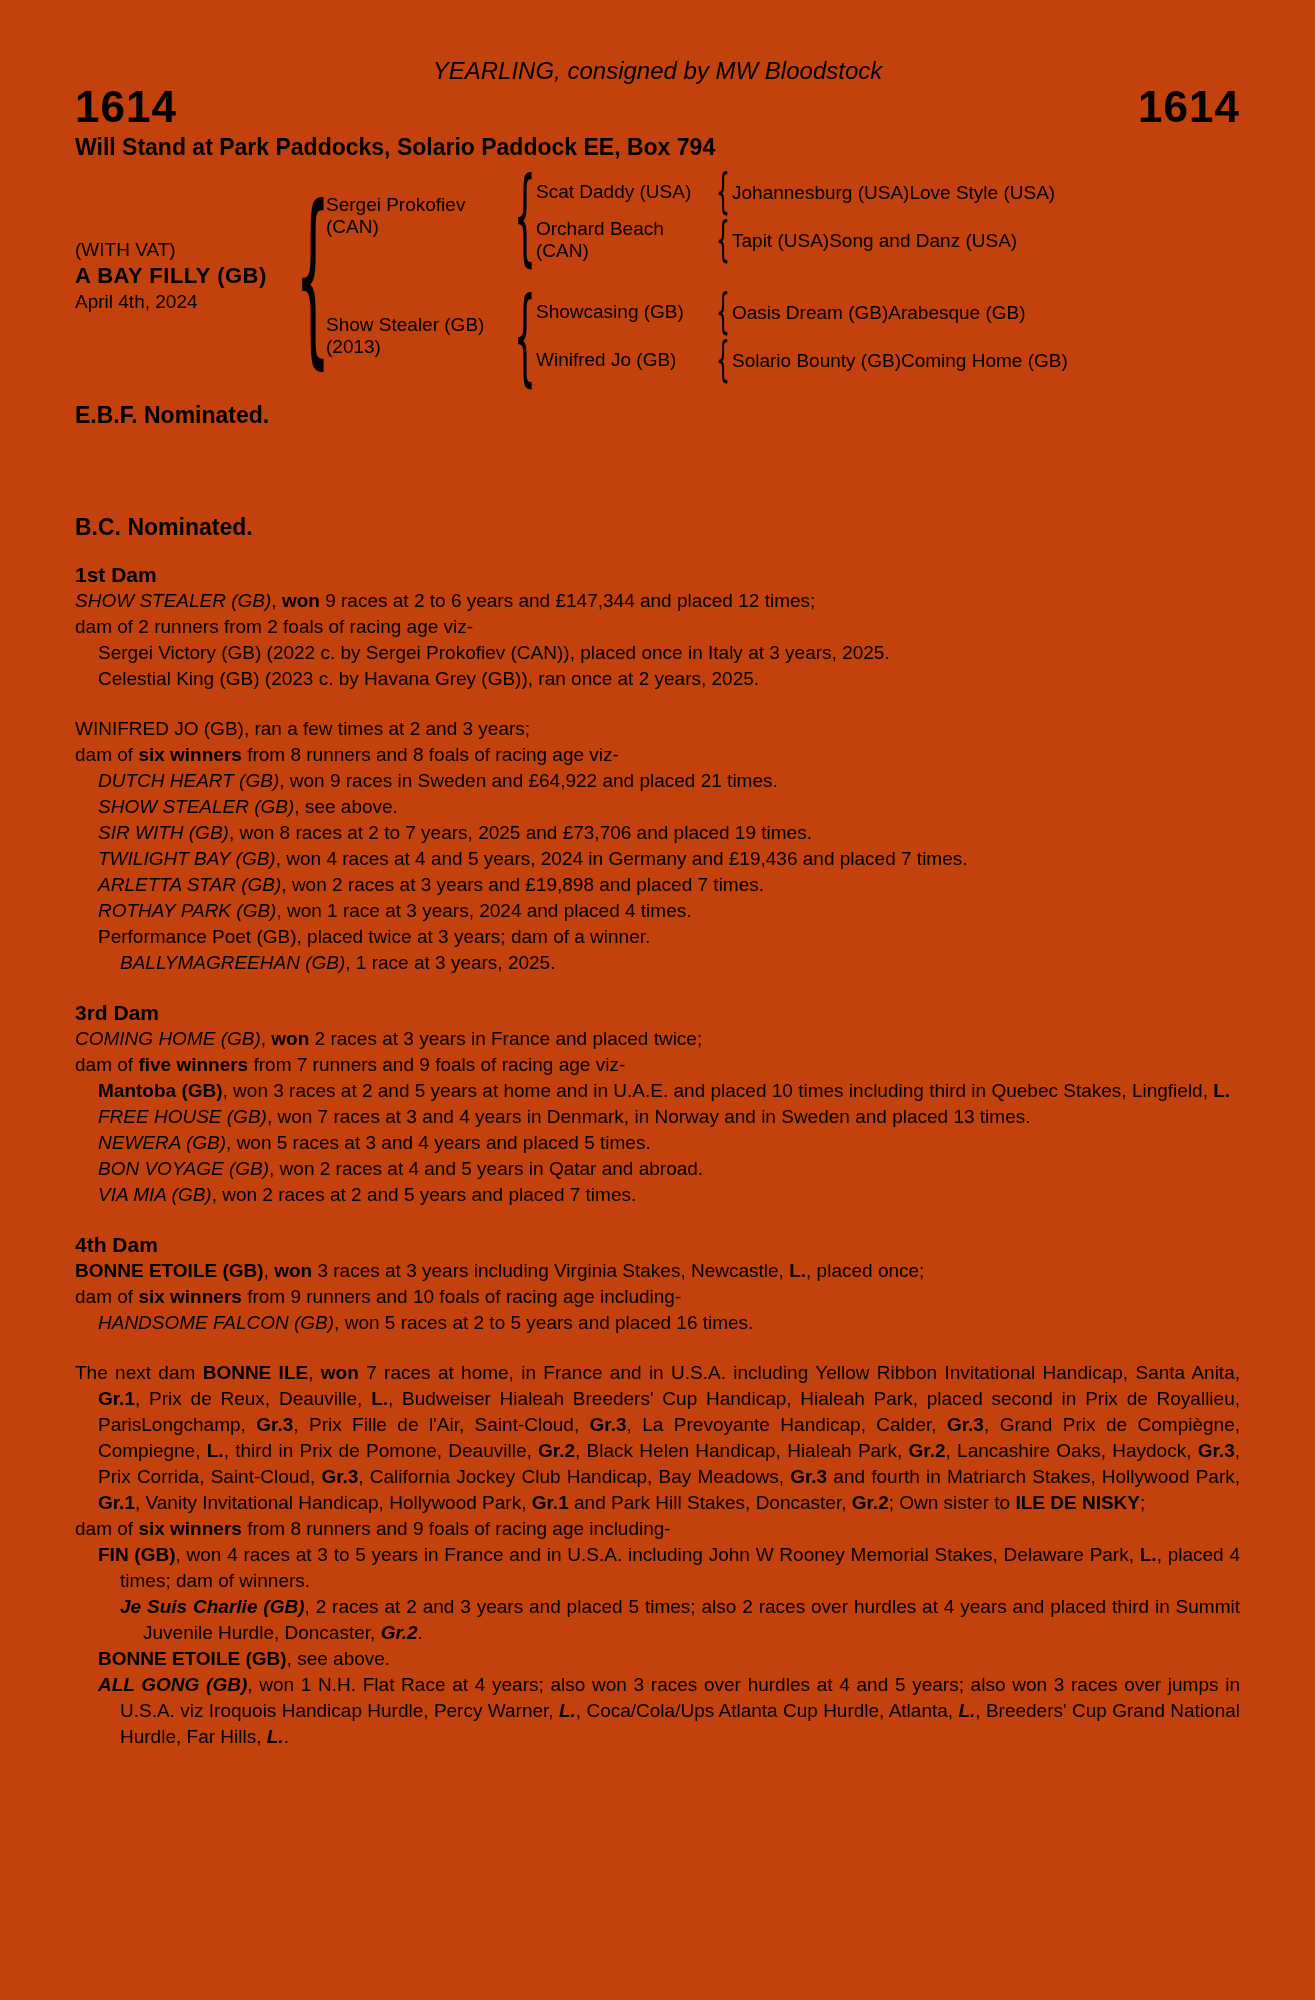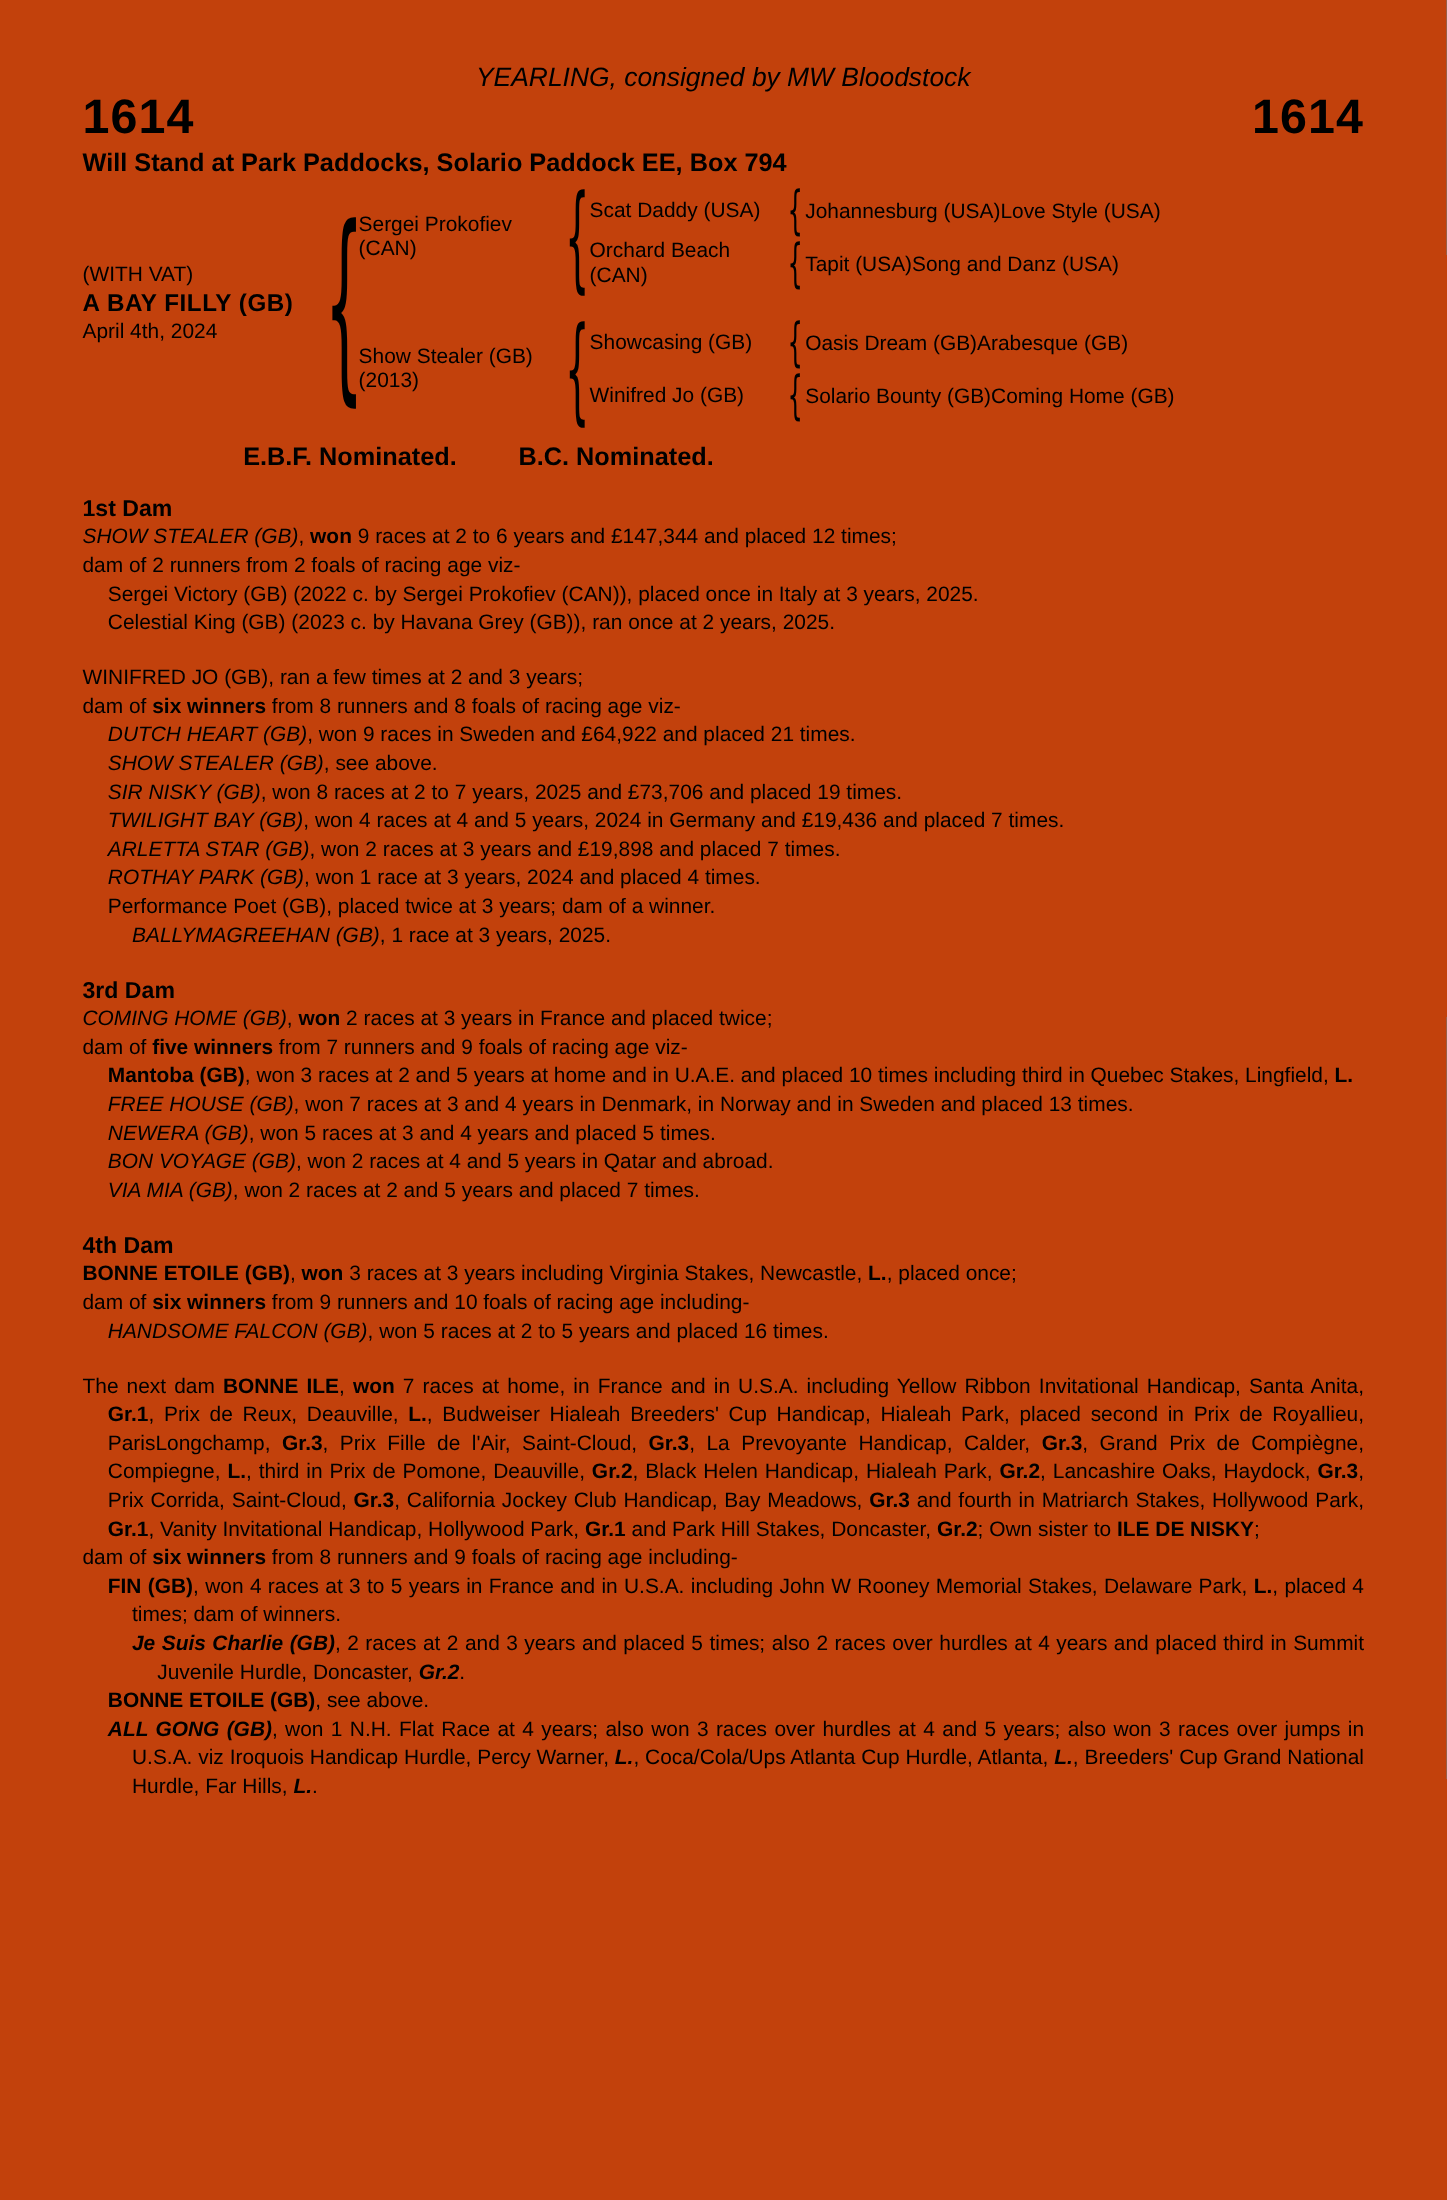--- a/index.html
+++ b/index.html
@@ -78,23 +78,24 @@
   .brace-md{width:22px;}
   .brace-md > span{font-size:100px;transform:scale(.35,1.05);}
   .brace-lg{width:26px;}
   .brace-lg > span{font-size:185px;transform:scale(.3,1.02);}
   
   .nominations{
     margin-top:16px;
     width:720px;
     display:flex;
     justify-content:center;
-    gap:56px;
+    gap:86px;
     font-weight:bold;
     font-size:23px;
+    flex-direction:column;
   }
   
   .dam-sections{margin-top:22px;}
   .dam-section{margin-top:24px;}
   .dam-section:first-child{margin-top:0;}
   .dam-heading{
     font-weight:bold;
     font-size:21px;
     line-height:26px;
   }
@@ -209,21 +210,21 @@
         <p class="para hang0"><span class="s-i">SHOW STEALER (GB)</span><span>, </span><span class="s-b">won</span><span> 9 races at 2 to 6 years and £147,344 and placed 12 times;</span></p>
         <p class="para flush"><span>dam of 2 runners from 2 foals of racing age viz-</span></p>
         <p class="para hang1"><span>Sergei Victory (GB) (2022 c. by Sergei Prokofiev (CAN)), placed once in Italy at 3 years, 2025.</span></p>
         <p class="para hang1"><span>Celestial King (GB) (2023 c. by Havana Grey (GB)), ran once at 2 years, 2025.</span></p>
       </section>
       <section class="dam-section">
         <p class="para hang0"><span>WINIFRED JO (GB), ran a few times at 2 and 3 years;</span></p>
         <p class="para flush"><span>dam of </span><span class="s-b">six winners</span><span> from 8 runners and 8 foals of racing age viz-</span></p>
         <p class="para hang1"><span class="s-i">DUTCH HEART (GB)</span><span>, won 9 races in Sweden and £64,922 and placed 21 times.</span></p>
         <p class="para hang1"><span class="s-i">SHOW STEALER (GB)</span><span>, see above.</span></p>
-        <p class="para hang1"><span class="s-i">SIR NISKY (GB)</span><span>, won 8 races at 2 to 7 years, 2025 and £73,706 and placed 19 times.</span></p>
+        <p class="para hang1"><span class="s-i">SIR WITH (GB)</span><span>, won 8 races at 2 to 7 years, 2025 and £73,706 and placed 19 times.</span></p>
         <p class="para hang1"><span class="s-i">TWILIGHT BAY (GB)</span><span>, won 4 races at 4 and 5 years, 2024 in Germany and £19,436 and placed 7 times.</span></p>
         <p class="para hang1"><span class="s-i">ARLETTA STAR (GB)</span><span>, won 2 races at 3 years and £19,898 and placed 7 times.</span></p>
         <p class="para hang1"><span class="s-i">ROTHAY PARK (GB)</span><span>, won 1 race at 3 years, 2024 and placed 4 times.</span></p>
         <p class="para hang1"><span>Performance Poet (GB), placed twice at 3 years; dam of a winner.</span></p>
         <p class="para hang2"><span class="s-i">BALLYMAGREEHAN (GB)</span><span>, 1 race at 3 years, 2025.</span></p>
       </section>
       <section class="dam-section">
         <div class="dam-heading">3rd Dam</div>
         <p class="para hang0"><span class="s-i">COMING HOME (GB)</span><span>, </span><span class="s-b">won</span><span> 2 races at 3 years in France and placed twice;</span></p>
         <p class="para flush"><span>dam of </span><span class="s-b">five winners</span><span> from 7 runners and 9 foals of racing age viz-</span></p>

